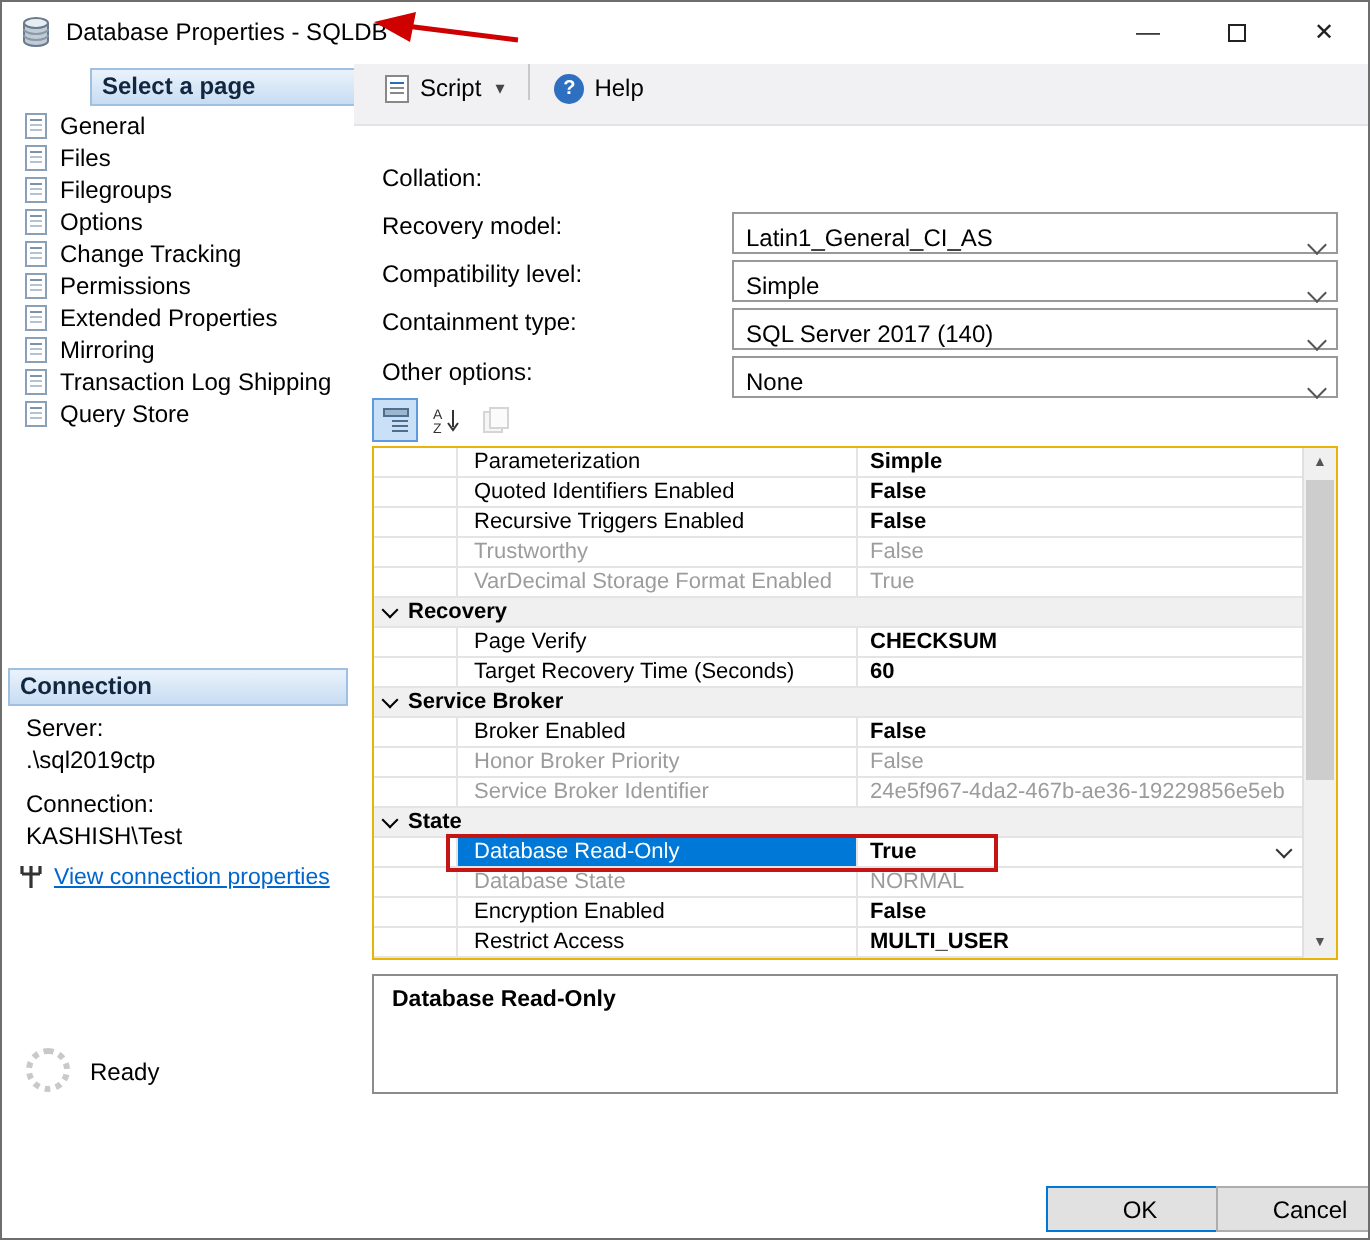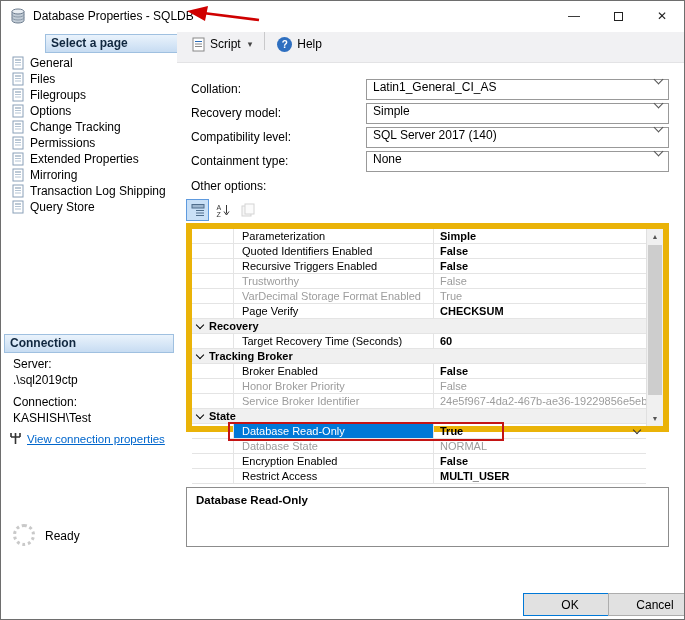--- a/index.html
+++ b/index.html
@@ -31,34 +31,34 @@
   
   .main-toolbar { position:absolute; left:176px; top:31px; right:0; height:31px; background:#f1f1f3; border-bottom:1px solid #e3e3e5; display:flex; align-items:flex-start; padding-left:8px; }
   .tb-btn { display:flex; align-items:center; gap:5px; padding:3px 7px; height:24px; }
   .tb-sep { width:1px; height:18px; background:#c9c9cb; margin:0 5px; }
   .dd-caret { font-size:9px; color:#444; margin-left:2px; }
   .help-icon { width:15px; height:15px; border-radius:50%; background:#2e6fc0; color:#fff; font-weight:bold; font-size:10px; display:flex; align-items:center; justify-content:center; }
 
   
   .form-area { position:absolute; left:176px; top:62px; right:0; bottom:0; background:#fff; }
   .form-label { position:absolute; left:14px; height:21px; line-height:21px; white-space:nowrap; }
-  .dropdown { position:absolute; left:189px; width:303px; height:21px; border:1px solid #999; background:#fff; display:flex; align-items:flex-start; padding:0 6px; }
+  .dropdown { position:absolute; left:189px; width:303px; height:21px; border:1px solid #999; background:#fff; display:flex; align-items:flex-end; padding:0 6px;margin-top:27px; }
   .dd-value { flex:1; white-space:nowrap; overflow:hidden; font-size:12px; }
   .chev { width:7px; height:7px; border-right:1.4px solid #555; border-bottom:1.4px solid #555; transform:rotate(45deg); display:inline-block; margin-top:-4px; flex:none; }
   .row1 { top:16px; } .row2 { top:40px; } .row3 { top:64px; } .row4 { top:88px; }
   .other-options { position:absolute; left:14px; top:116px; }
 
   
   .sort-bar { position:absolute; left:9px; top:136px; display:flex; gap:2px; }
   .sort-btn { width:23px; height:22px; display:flex; align-items:center; justify-content:center; background:transparent; border:1px solid transparent; }
   .sort-btn.pressed { background:#c9e0f7; border:1px solid #5e9ade; }
   .sort-btn.disabled { opacity:0.9; }
 
   
-  .prop-grid { position:absolute; left:9px; top:160px; width:483px; height:209px; border:6px solid #eab308; background:#fff; }
+  .prop-grid { position:absolute; left:9px; top:160px; width:483px; height:257px; border:1px solid #eab308; background:#fff; }
   .grid-rows { position:absolute; left:0; top:0; right:17px; bottom:0; }
   .grid-row { position:relative; height:15px; display:flex; border-bottom:1px solid #e4e4e4; font-size:11px; line-height:13px; }
   .cell-indent { width:42px; flex:none; border-right:1px solid #e4e4e4; }
   .cell-name { width:200px; flex:none; padding:1px 4px 0 8px; border-right:1px solid #e4e4e4; white-space:nowrap; overflow:hidden; }
   .cell-value { flex:1; padding:1px 18px 0 6px; font-weight:bold; position:relative; white-space:nowrap; overflow:hidden; }
   .prop.disabled .cell-name, .prop.disabled .cell-value { color:#9c9c9c; font-weight:normal; }
   .prop.selected .cell-name { background:#0078d7; color:#fff; }
   .grid-row.category { background:#f0f0f0; align-items:center; padding-left:5px; font-weight:bold; gap:6px; }
   .cat-chev { width:6px; height:6px; border-right:1.6px solid #000; border-bottom:1.6px solid #000; transform:rotate(45deg); margin-bottom:3px; flex:none; }
   .combo-chevron { position:absolute; right:2px; top:0; bottom:0; width:15px; display:none; align-items:center; justify-content:center; }
@@ -325,45 +325,45 @@
   </div>
           <div class="grid-row prop disabled">
     <div class="cell-indent"></div>
     <div class="cell-name">VarDecimal Storage Format Enabled</div>
     <div class="cell-value">
       <span class="val-text">True</span>
       
     </div>
 
   </div>
-          <div class="grid-row prop normal">
-    <div class="cell-indent"></div>
-    <div class="cell-name">Page Verify</div>
-    <div class="cell-value">
-      <span class="val-text">CHECKSUM</span>
-      
-    </div>
-
-  </div>
           <div class="grid-row category">
     <span class="cat-chev"></span>
     <span class="cat-label">Recovery</span>
   </div>
           <div class="grid-row prop normal">
     <div class="cell-indent"></div>
+    <div class="cell-name">Page Verify</div>
+    <div class="cell-value">
+      <span class="val-text">CHECKSUM</span>
+      
+    </div>
+
+  </div>
+          <div class="grid-row prop normal">
+    <div class="cell-indent"></div>
     <div class="cell-name">Target Recovery Time (Seconds)</div>
     <div class="cell-value">
       <span class="val-text">60</span>
       
     </div>
 
   </div>
           <div class="grid-row category">
     <span class="cat-chev"></span>
-    <span class="cat-label">Tracking Broker</span>
+    <span class="cat-label">Service Broker</span>
   </div>
           <div class="grid-row prop normal">
     <div class="cell-indent"></div>
     <div class="cell-name">Broker Enabled</div>
     <div class="cell-value">
       <span class="val-text">False</span>
       
     </div>
 
   </div>

